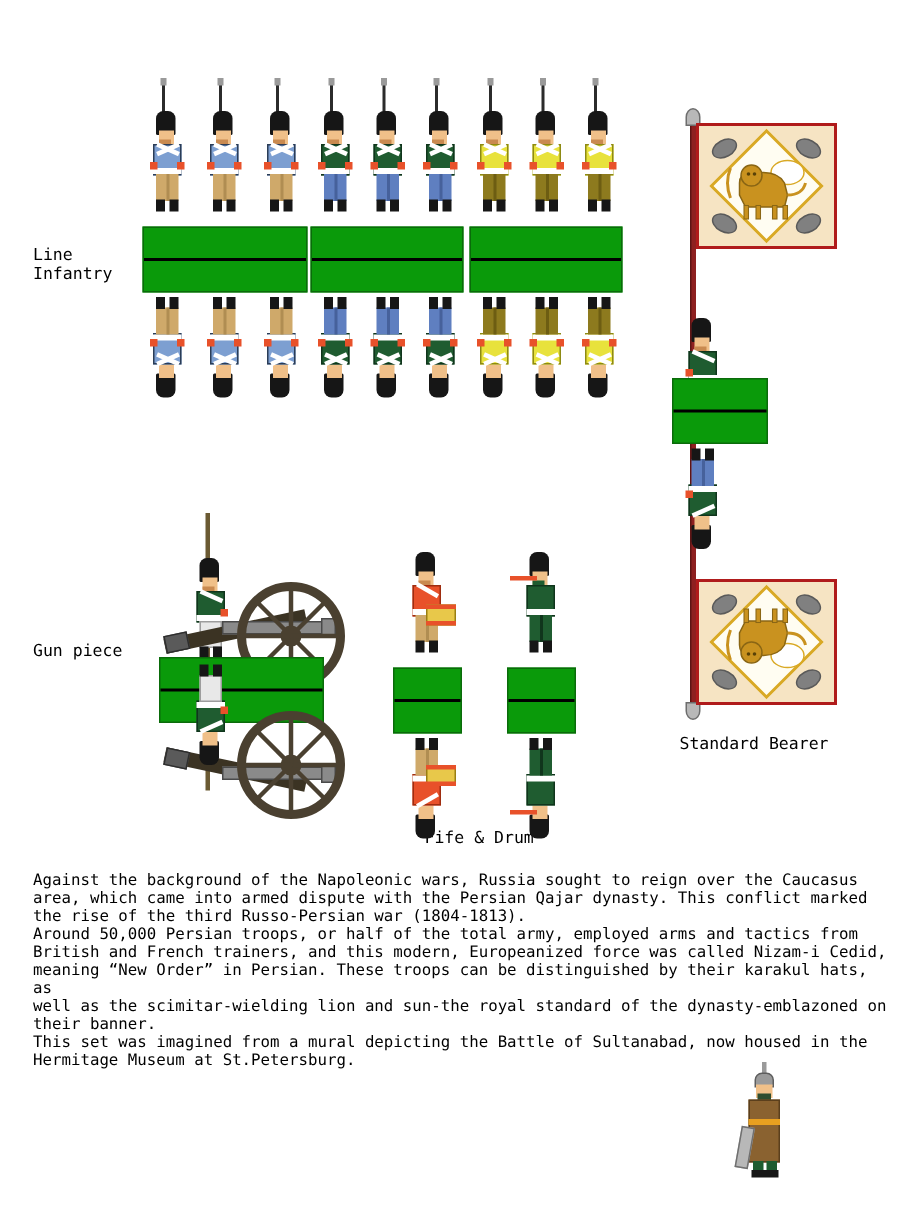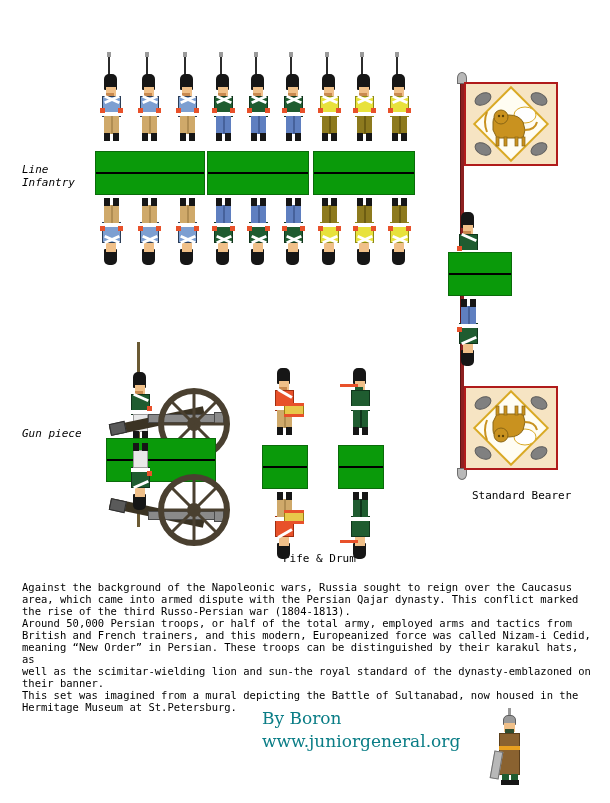--- a/index.html
+++ b/index.html
@@ -14,21 +14,21 @@
   .title{
     position:absolute;left:0;top:8px;width:610px;text-align:center;
     font-family:"DejaVu Serif","Liberation Serif",serif;
     font-weight:bold;font-size:18px;letter-spacing:.4px;color:#000;
   }
 
   
   .abs{position:absolute;}
   .px{position:absolute;}                 
   .row-label{
-    position:absolute;font-size:11px;line-height:13px;white-space:pre;color:#000;font-style:italic;
+    position:absolute;font-size:11px;line-height:13px;white-space:pre;color:#000;
   }
   .cap{
     position:absolute;font-size:11px;line-height:13px;white-space:pre;color:#000;
   }
 
   
   .base{position:absolute;background:#0a9a0a;border:1px solid #0a6b0a;box-sizing:border-box;}
   .base .mid{position:absolute;left:0;right:0;top:50%;height:2px;background:#000;transform:translateY(-1px);}
 
   
@@ -68,21 +68,21 @@
 <div class="sheet">
 
 
   <div class="row-label" style="left:22px;top:163px;">Line
 Infantry</div>
 
   <div class="row-label" style="left:22px;top:427px;">Gun piece</div>
 
   <div class="cap" style="left:283px;top:552px;">Fife &amp; Drum</div>
 
-  <div class="cap" style="left:472px;top:489px;">Standard Bearer</div>
+  <div class="cap" style="left:453px;top:489px;">Standard Bearer</div>
 
   <div class="abs" style="left:95px;top:52px;width:110px;height:210px;">
 
     <div class="fig" style="left:0px;top:0px;">
       <div class="p" style="left:13px;top:0px;width:2px;height:46px;background:#2b2b2b;"></div>
       <div class="p" style="left:12px;top:0px;width:4px;height:5px;background:#9a9a9a;"></div>
       <div class="p" style="left:9px;top:22px;width:13px;height:16px;background:#161616;border-radius:5px 5px 1px 1px;"></div>
       <div class="p" style="left:11px;top:35px;width:10px;height:9px;background:#f0c089;"></div>
       <div class="p" style="left:11px;top:41px;width:8px;height:4px;background:#c98a50;"></div>
       <div class="p" style="left:7px;top:44px;width:19px;height:21px;background:#7d9fd1;border:1px solid #2b3d57;box-sizing:border-box;"></div>
@@ -619,22 +619,20 @@
 area, which came into armed dispute with the Persian Qajar dynasty. This conflict marked
 the rise of the third Russo-Persian war (1804-1813).
 Around 50,000 Persian troops, or half of the total army, employed arms and tactics from
 British and French trainers, and this modern, Europeanized force was called Nizam-i Cedid,
 meaning “New Order” in Persian. These troops can be distinguished by their karakul hats, as
 well as the scimitar-wielding lion and sun-the royal standard of the dynasty-emblazoned on
 their banner.
 This set was imagined from a mural depicting the Battle of Sultanabad, now housed in the
 Hermitage Museum at St.Petersburg.</div>
 
-  <div class="byline">By Boron
-www.juniorgeneral.org</div>
 
   <div class="abs" style="left:488px;top:708px;width:48px;height:86px;">
     <div class="px" style="left:20px;top:0px;width:3px;height:9px;background:#9a9a9a;"></div>
     <div class="px" style="left:15px;top:7px;width:13px;height:10px;background:#9a9a9a;border:1px solid #5e5e5e;box-sizing:border-box;border-radius:5px 5px 0 0;"></div>
     <div class="px" style="left:16px;top:15px;width:11px;height:9px;background:#f0c089;"></div>
     <div class="px" style="left:17px;top:21px;width:9px;height:5px;background:#2f4d2f;"></div>
     <div class="px" style="left:11px;top:25px;width:21px;height:42px;background:#8a6230;border:1px solid #5b3f1c;box-sizing:border-box;"></div>
     <div class="px" style="left:11px;top:38px;width:21px;height:4px;background:#e8a020;"></div>
     <div class="px" style="left:4px;top:43px;width:9px;height:28px;background:#b8b8b8;transform:rotate(10deg);border:1px solid #707070;box-sizing:border-box;"></div>
     <div class="px" style="left:14px;top:66px;width:7px;height:8px;background:#1f5c30;"></div>

